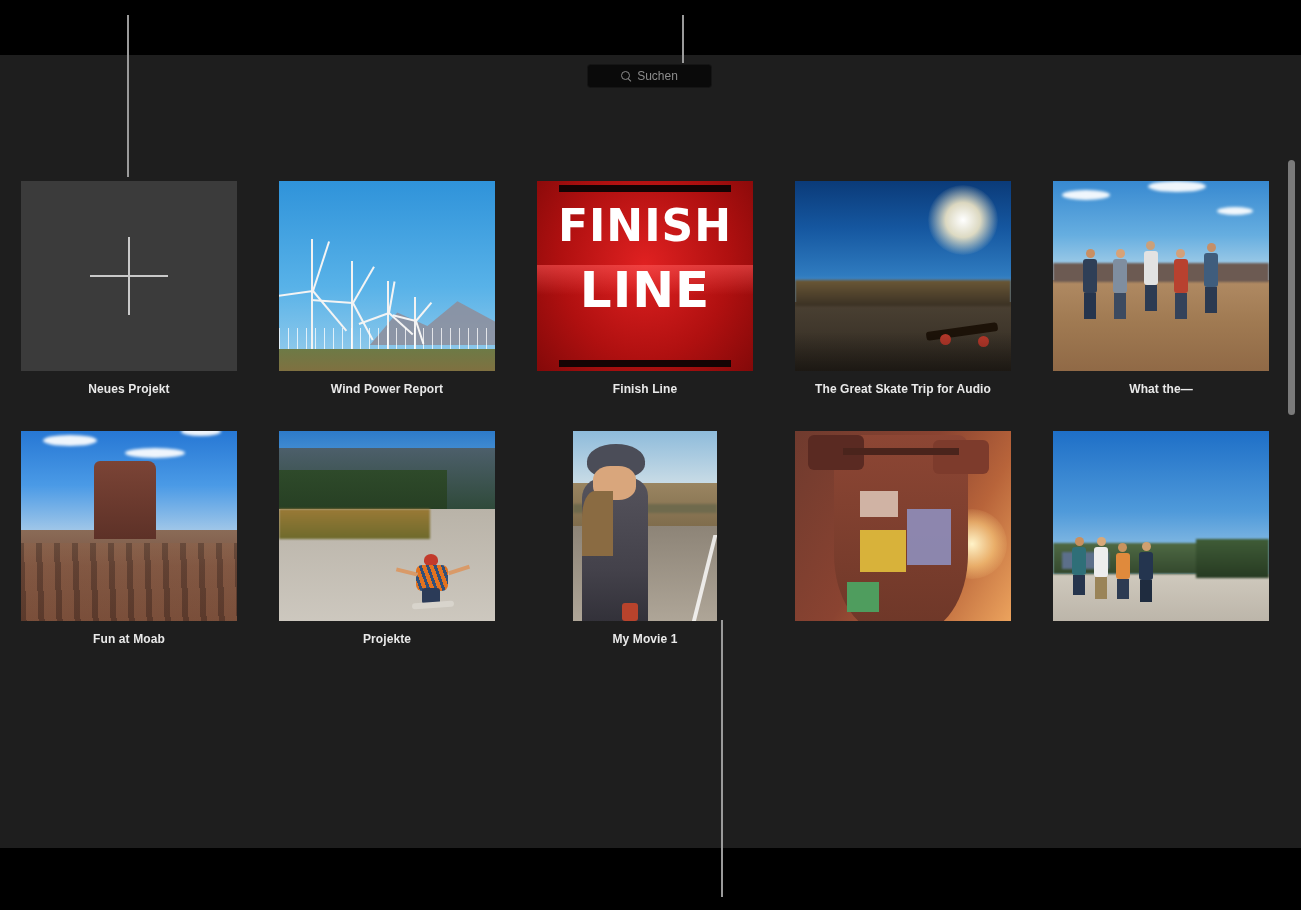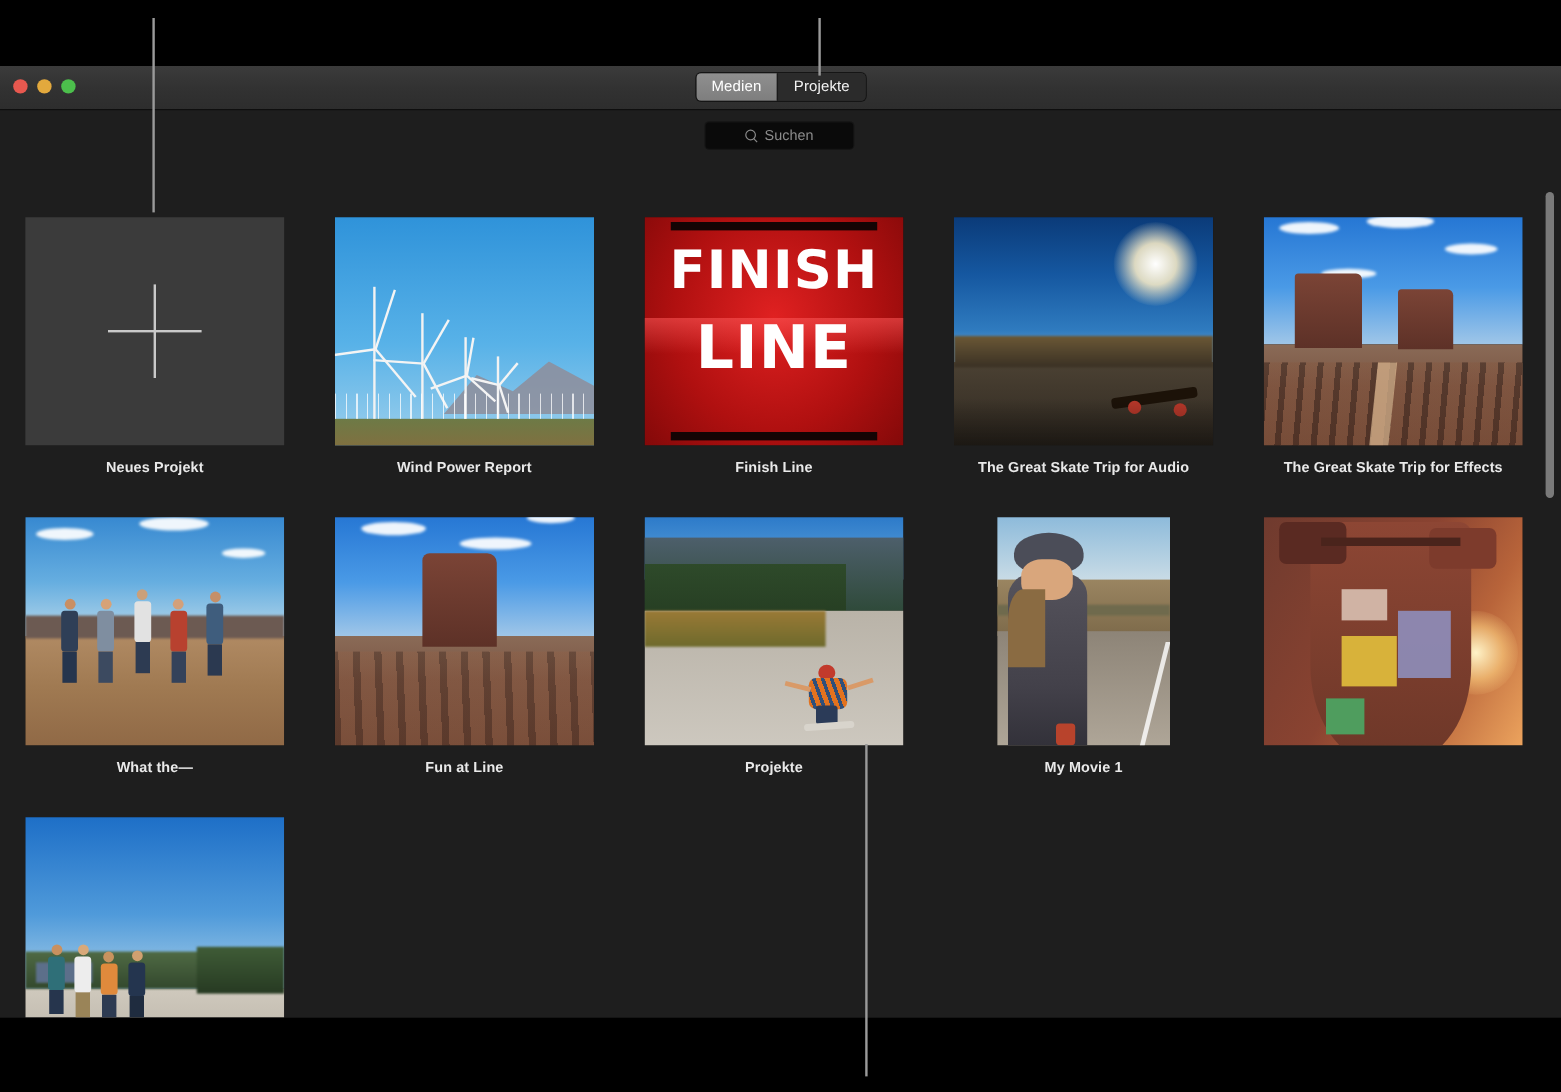--- a/index.html
+++ b/index.html
@@ -241,32 +241,20 @@
 <body>
 
 <div id="root">
 
   <div class="leader" style="left:127px; top:15px; height:162px;"></div>
   <div class="leader" style="left:682px; top:15px; height:48px;"></div>
   <div class="leader" style="left:721px; top:620px; height:277px;"></div>
 
   <div class="window">
 
-    <div class="titlebar">
-      <div class="traffic">
-        <span class="tl close"></span>
-        <span class="tl min"></span>
-        <span class="tl zoom"></span>
-      </div>
-
-      <div class="segmented">
-        <div class="seg active">Medien</div>
-        <div class="seg">Projekte</div>
-      </div>
-    </div>
 
     <div class="filterbar">
 
       <div class="searchfield">
         <span class="search-icon"></span>
         <span class="search-ph">Suchen</span>
       </div>
     </div>
 
     <div class="gridscroll">
@@ -353,41 +341,20 @@
                 <div style="position:absolute;right:28%;bottom:18%;width:11px;height:11px;
                      background:#b7382a;border-radius:50%;"></div>
                 <div style="position:absolute;left:0;right:0;bottom:0;height:24%;
                      background:linear-gradient(to top, rgba(0,0,0,.55), rgba(0,0,0,0));"></div>
               </div>
             </div>
           </div>
           <div class="label">The Great Skate Trip for Audio</div>
         </div>
 
-        <div class="cell">
-          <div class="thumbwrap">
-            <div class="thumb">
-              <div class="art">
-                <div class="sky mv-sky" style="height:55%;"></div>
-                <div class="ground mv-ground" style="height:45%;"></div>
-                <div class="cloud" style="left:6%;top:8%;width:50px;height:10px;"></div>
-                <div class="cloud" style="left:40%;top:5%;width:56px;height:11px;"></div>
-                <div class="cloud" style="left:70%;top:16%;width:44px;height:9px;"></div>
-                <div class="cloud" style="left:22%;top:26%;width:46px;height:8px;"></div>
-                <div class="mesa" style="left:12%;top:28%;width:56px;height:62px;"></div>
-                <div class="mesa" style="left:52%;top:34%;width:46px;height:50px;"></div>
-                <div style="position:absolute;left:0;right:0;bottom:0;height:38%;
-                     background: repeating-linear-gradient(95deg, rgba(40,22,16,.45) 0 5px, rgba(135,85,58,.3) 5px 15px);"></div>
-                <div style="position:absolute;left:42%;bottom:0;width:16px;height:38%;
-                     background:rgba(212,178,140,.75);transform:skewX(-6deg);"></div>
-              </div>
-            </div>
-          </div>
-          <div class="label">The Great Skate Trip for Effects</div>
-        </div>
 
         <div class="cell">
           <div class="thumbwrap">
             <div class="thumb">
               <div class="art">
                 <div class="sky gp-sky"></div>
                 <div class="ground gp-ground"></div>
                 <div class="cloud" style="left:4%;top:10%;width:48px;height:10px;"></div>
                 <div class="cloud" style="left:44%;top:6%;width:58px;height:11px;"></div>
                 <div class="cloud" style="left:76%;top:18%;width:36px;height:8px;"></div>
@@ -433,21 +400,21 @@
                 <div class="cloud" style="left:10%;top:8%;width:54px;height:11px;"></div>
                 <div class="cloud" style="left:48%;top:14%;width:60px;height:10px;"></div>
                 <div class="cloud" style="left:74%;top:4%;width:40px;height:9px;"></div>
                 <div class="mesa" style="left:34%;top:20%;width:62px;height:78px;
                      border-radius:6px 8px 0 0;"></div>
                 <div style="position:absolute;left:0;right:0;bottom:0;height:42%;
                      background: repeating-linear-gradient(88deg, rgba(50,28,20,.35) 0 6px, rgba(150,95,65,.25) 6px 18px);"></div>
               </div>
             </div>
           </div>
-          <div class="label">Fun at Line</div>
+          <div class="label">Fun at Moab</div>
         </div>
 
         <div class="cell">
           <div class="thumbwrap">
             <div class="thumb">
               <div class="art">
                 <div class="sky cw-sky"></div>
                 <div class="cw-mtn"></div>
                 <div class="cw-trees"></div>
                 <div class="cw-road"></div>

